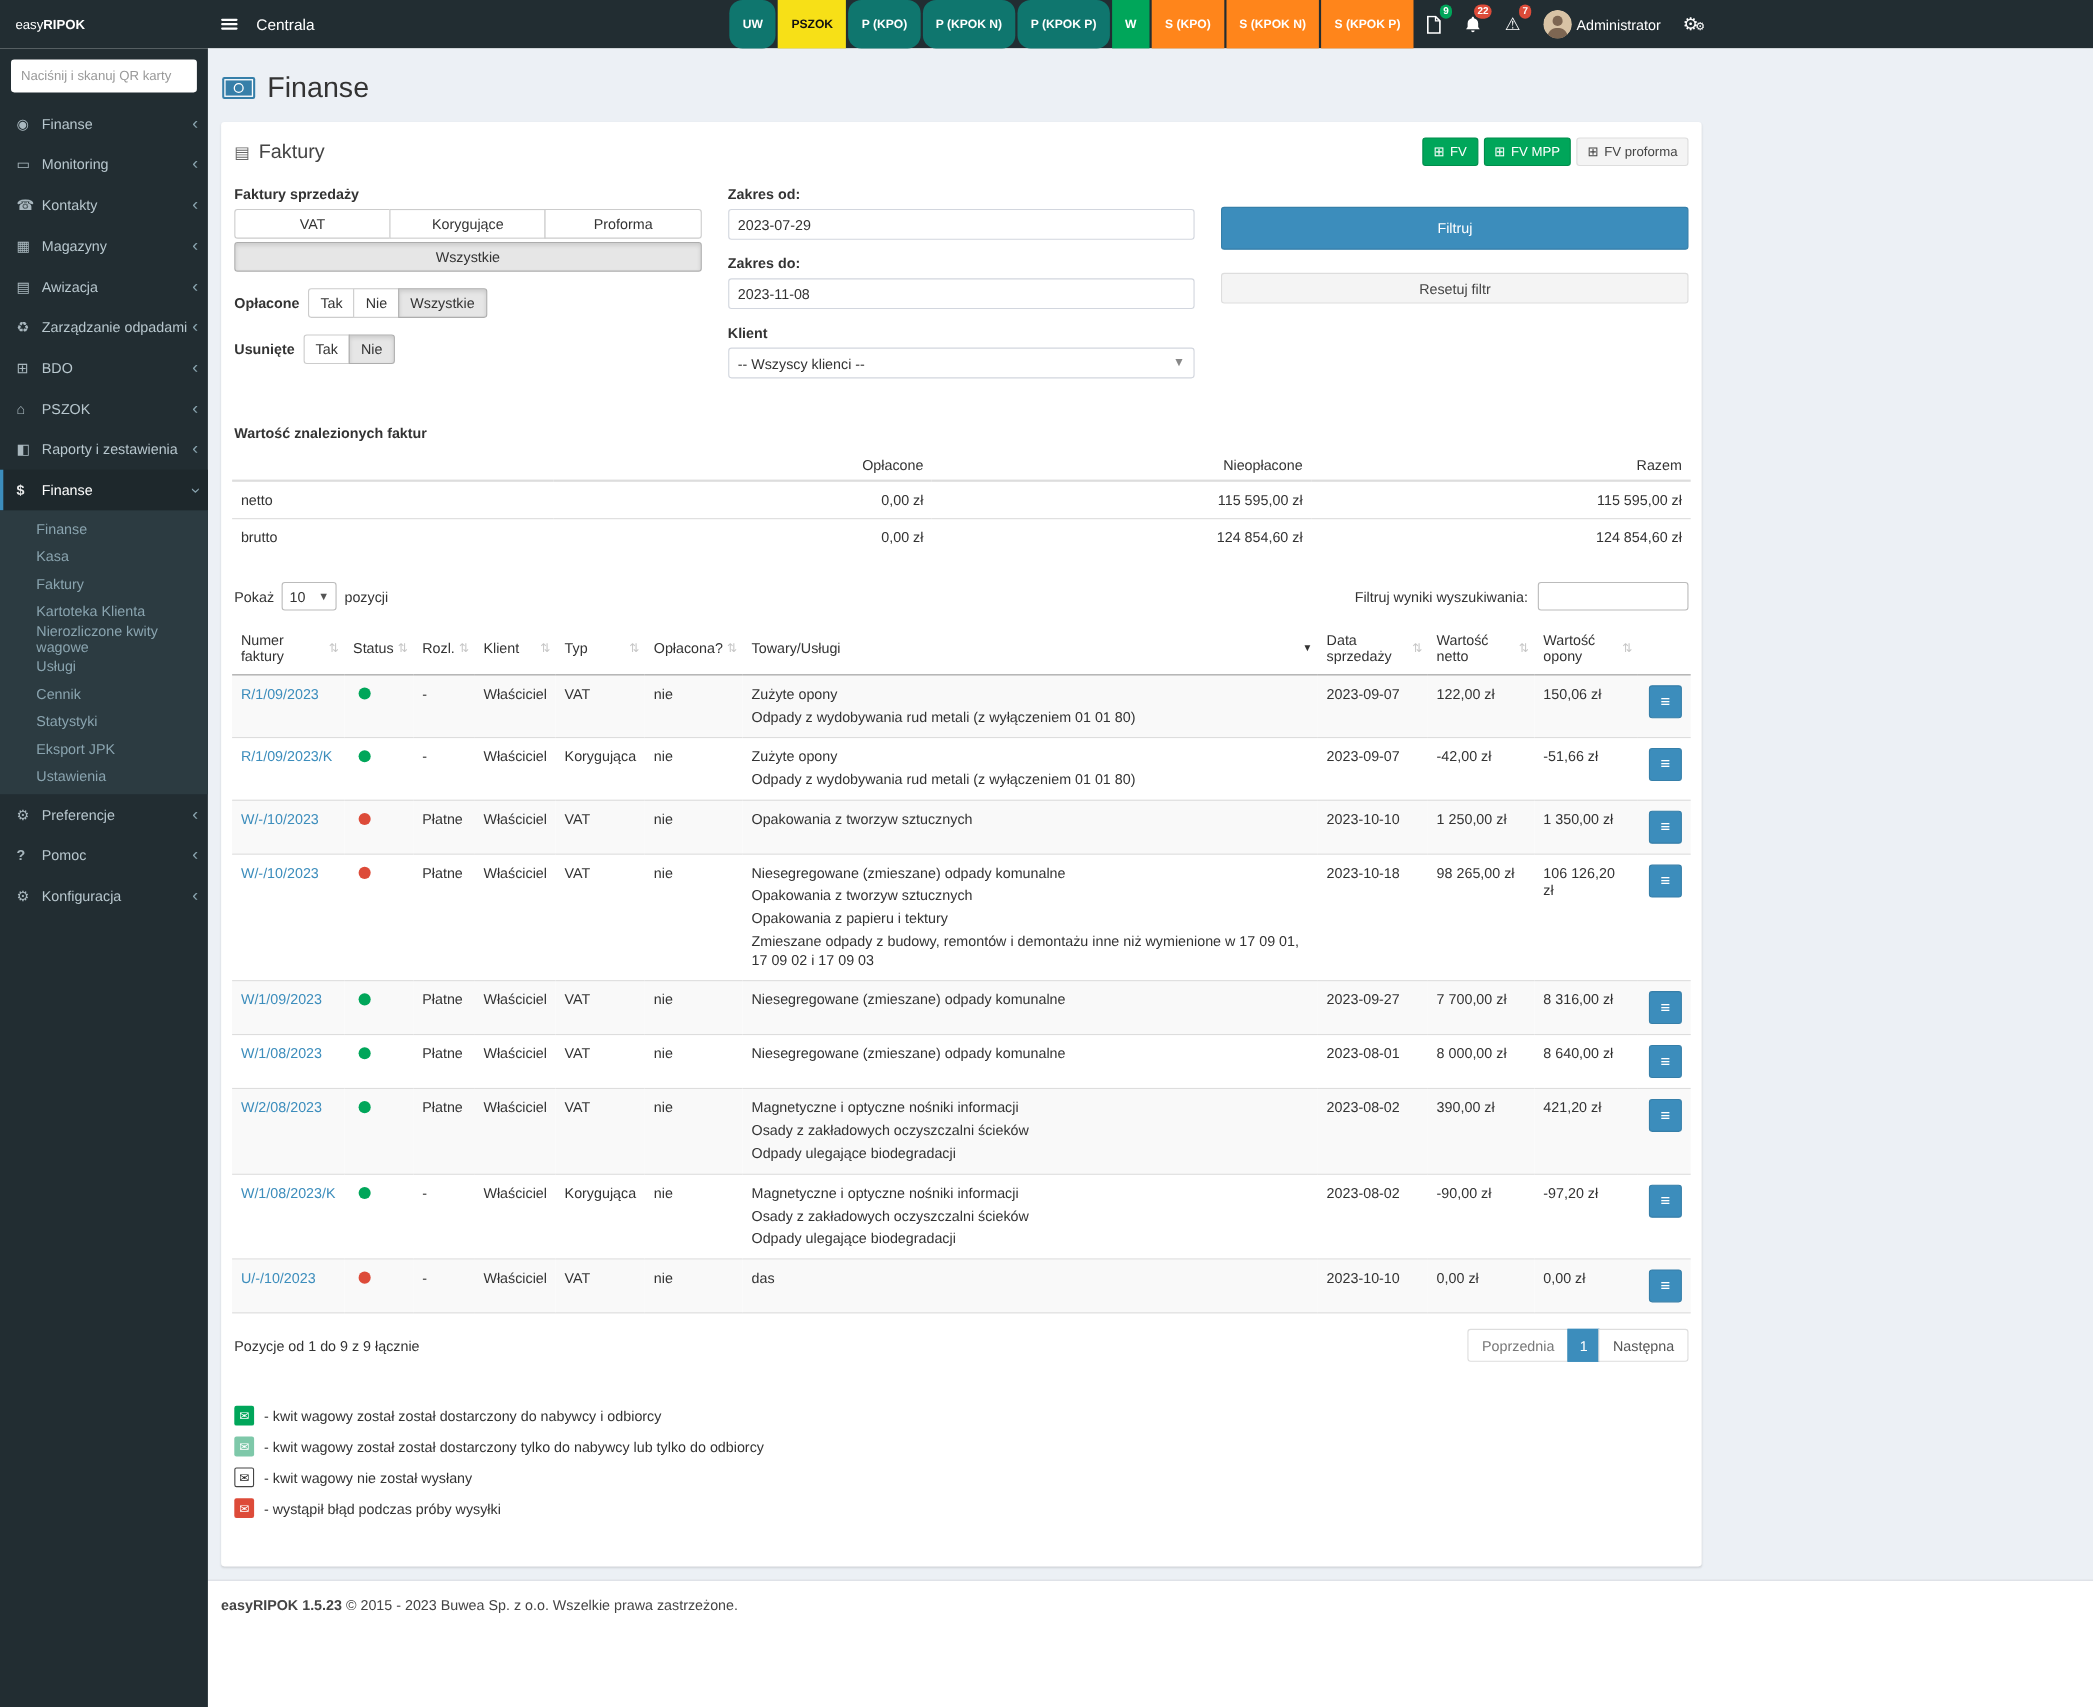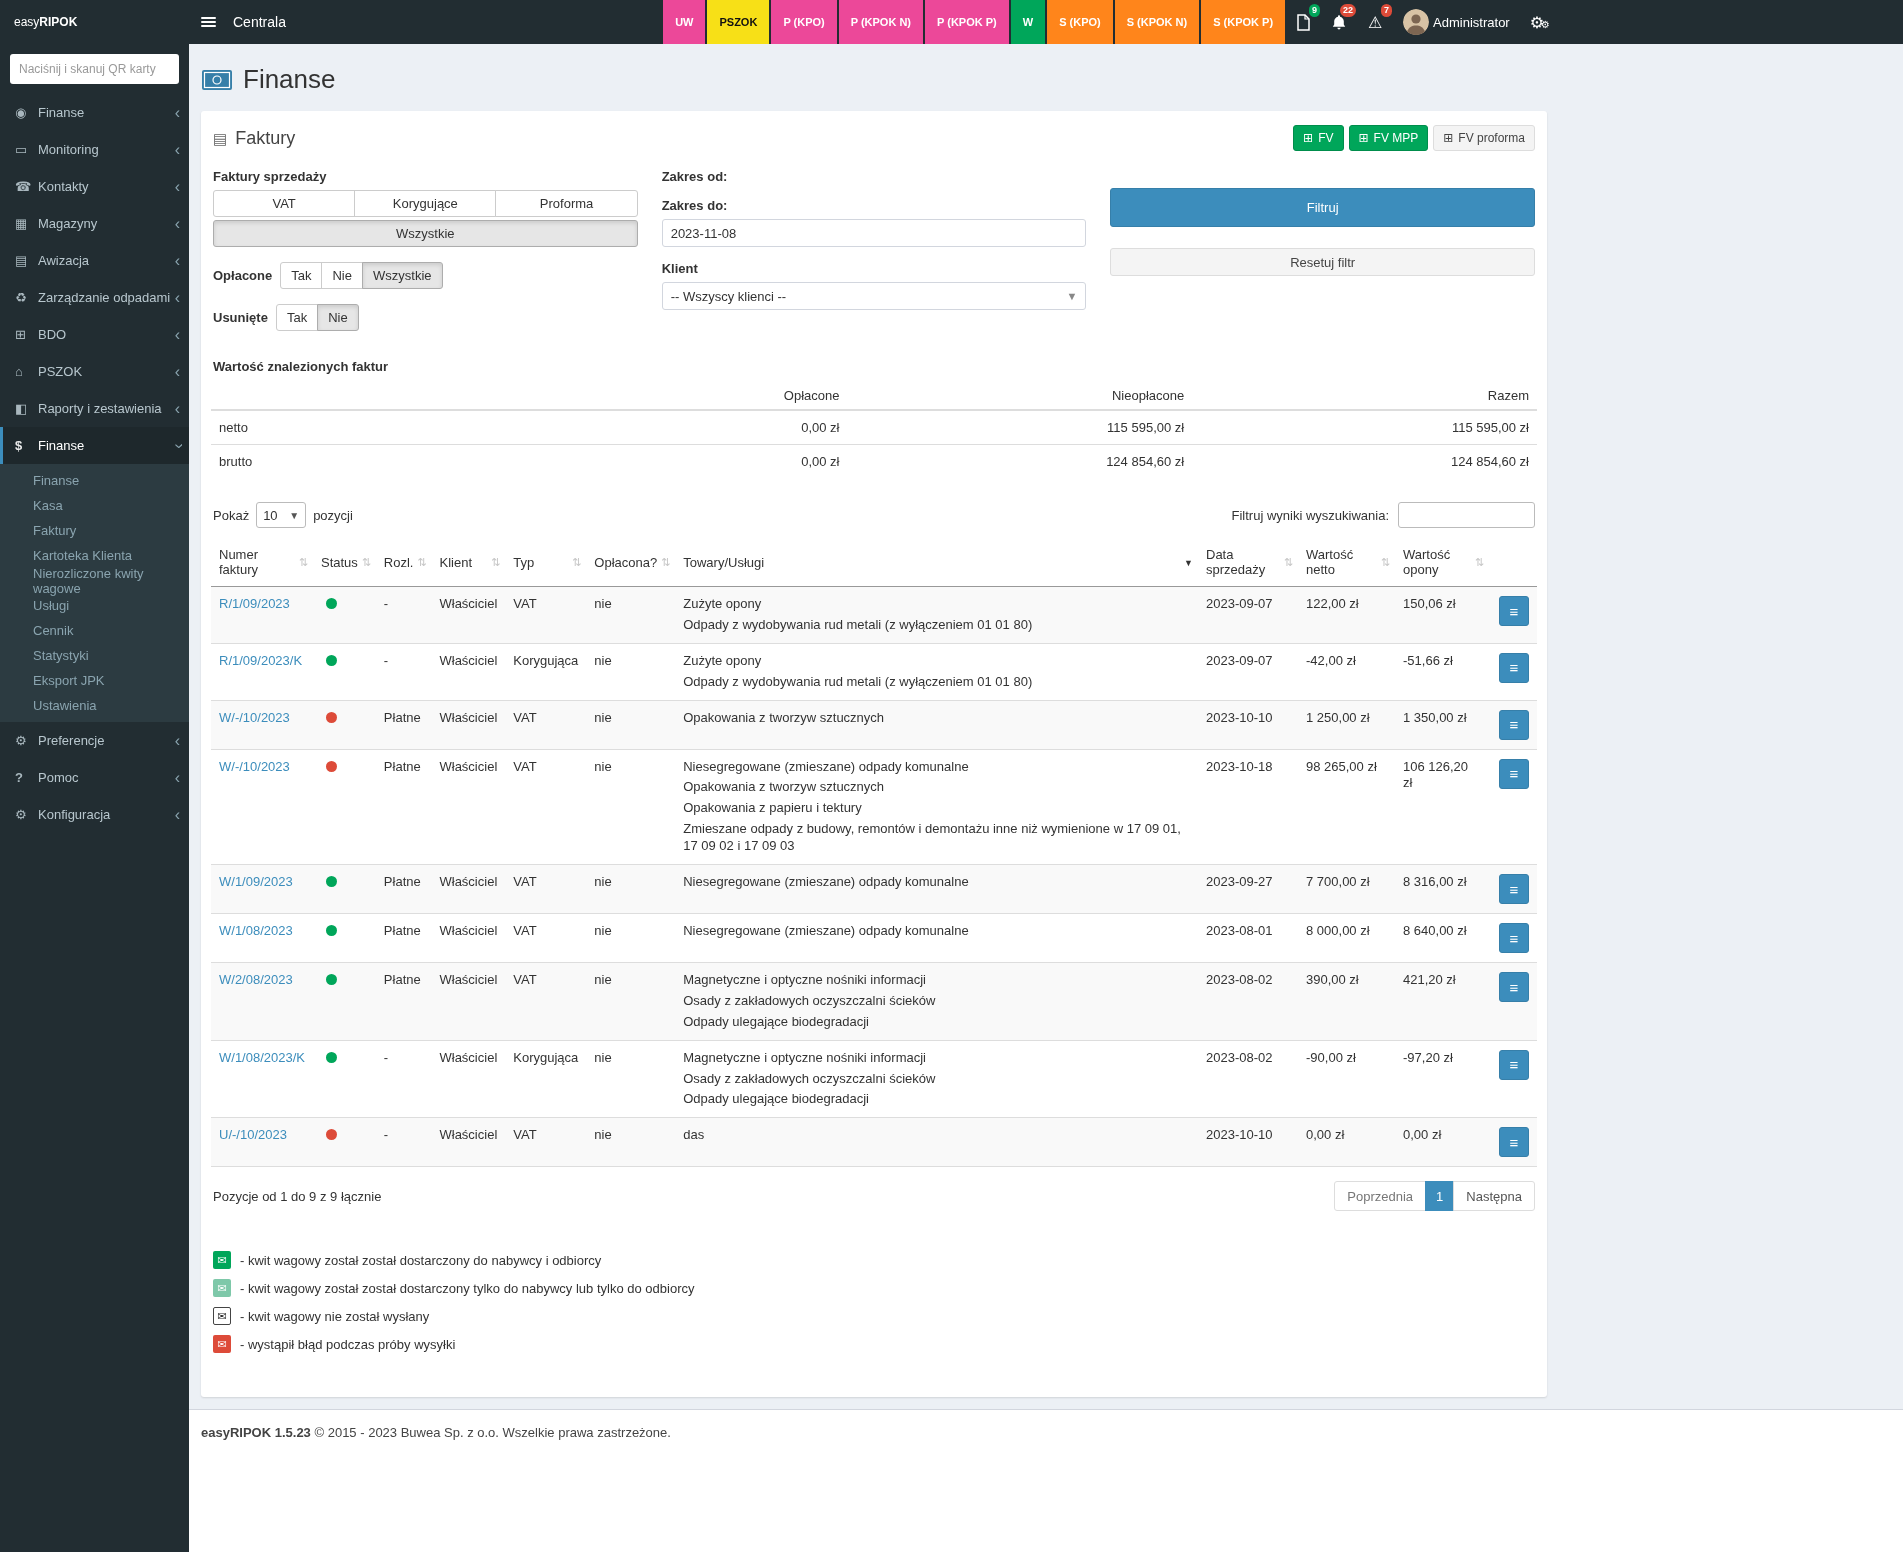--- a/index.html
+++ b/index.html
@@ -10,21 +10,21 @@
   
   .topbar { height:44px; background:#222d32; display:flex; align-items:stretch; }
   .brand { width:189px; min-width:189px; display:flex; align-items:center; padding-left:14px; color:#fff; font-size:12px; }
   .brand .b1 { font-weight:400; }
   .brand .b2 { font-weight:700; }
   .sidebar-toggle { width:38px; display:flex; align-items:center; justify-content:center; background:transparent; border:none; cursor:pointer; }
   .bars i { display:block; width:15px; height:2px; background:#fff; margin:2px 0; border-radius:1px; }
   .context { display:flex; align-items:center; color:#fff; font-size:14px; padding-left:6px; }
   .tb-right { margin-left:auto; margin-right:343px; display:flex; align-items:stretch; }
   .nav-btn { display:flex; align-items:center; padding:0 12px; font-size:11px; font-weight:700; border:none; cursor:pointer; margin-left:2px; white-space:nowrap; }
-  .nav-btn[data-variant="red"]    { background:#ec4899; color:#fff; }
+  .nav-btn[data-variant="red"]    { background:#0f766e; color:#fff;border-radius:12px; }
   .nav-btn[data-variant="yellow"] { background:#f7e017; color:#111; }
   .nav-btn[data-variant="green"]  { background:#00a65a; color:#fff; }
   .nav-btn[data-variant="orange"] { background:#ff851b; color:#fff; }
   .top-icon { position:relative; width:36px; display:flex; align-items:center; justify-content:center; color:#fff; cursor:pointer; }
   .warning-glyph { font-size:16px; color:#fff; }
   .ico-badge { position:absolute; top:4px; right:1px; font-size:9px; line-height:1; padding:2px 3px; border-radius:7px; color:#fff; font-weight:700; }
   .ico-badge[data-variant="green"] { background:#00a65a; }
   .ico-badge[data-variant="red"]   { background:#dd4b39; }
   .user-box { display:flex; align-items:center; gap:4px; padding:0 10px; color:#fff; font-size:13px; cursor:pointer; }
   .avatar { border-radius:50%; }
@@ -354,20 +354,21 @@
               <div class="btn-row">
                 <button class="fbtn" data-active="false">Tak</button>
                 <button class="fbtn" data-active="true">Nie</button>
               </div>
             </div>
           </div>
 
           <div class="fcol2">
             <div class="field">
               <div class="f-label">Zakres od:</div>
+              <input class="text-input" value="2023-07-29" style="">
             </div>
             <div class="field">
               <div class="f-label">Zakres do:</div>
               <input class="text-input" value="2023-11-08" style="">
             </div>
             <div class="field">
               <div class="f-label">Klient</div>
               <div class="select">
                 <span>-- Wszyscy klienci --</span>
                 <span class="caret">▼</span>

